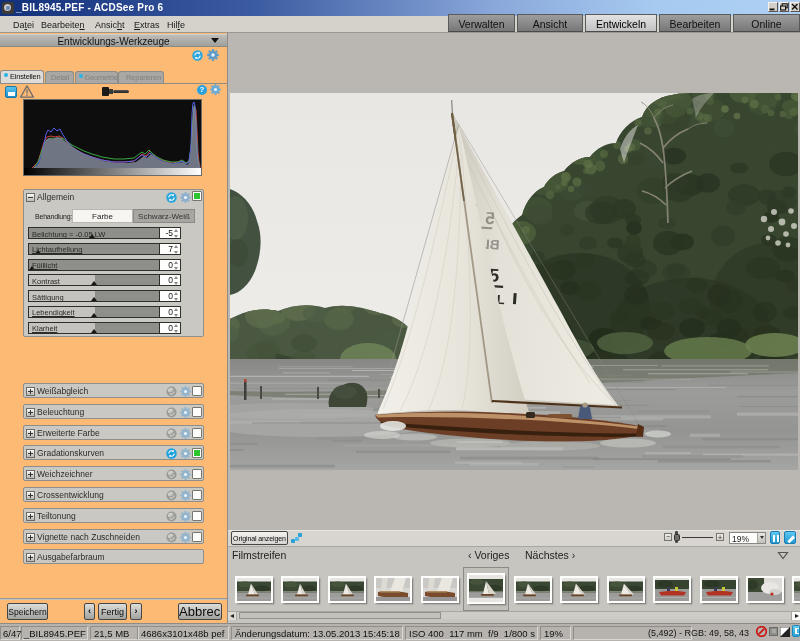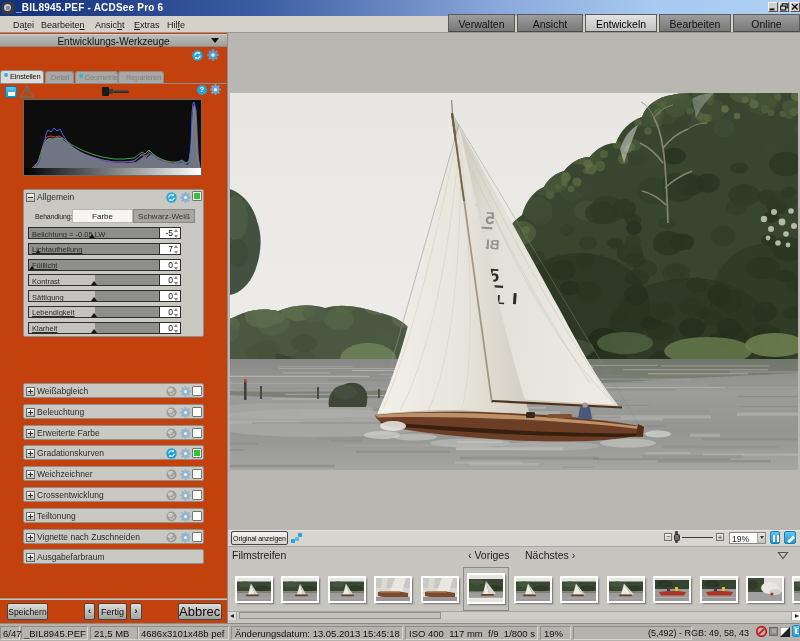--- a/index.html
+++ b/index.html
@@ -14,21 +14,21 @@
   .winbtn{top:2px;width:10px;height:10px;background:#d4d0c8;
     border:1px solid;border-color:#f4f2ee #555 #555 #f4f2ee;overflow:hidden;}
   .winbtn svg{display:block;margin:0 auto;}
   
   #menubar{left:0;top:16px;width:800px;height:17px;background:#d5d2cb;border-bottom:1px solid #9a9792;}
   .menuitem{top:20px;font-size:9px;color:#1a1a1a;white-space:nowrap;}
   .modetab{top:14px;height:18px;font-size:10.5px;color:#111;text-align:center;line-height:18px;
     background:linear-gradient(#9d9d9d,#787878);border:1px solid #5a5a5a;border-bottom:1px solid #4a4a4a;}
   .modetab.active{background:linear-gradient(#e2e2e2,#c2c2c2);color:#000;}
   
-  #lpanel{left:0;top:33px;width:228px;height:590px;background:#c2410c;border-right:1px solid #8e8b86;}
+  #lpanel{left:0;top:33px;width:228px;height:590px;background:#fdba74;border-right:1px solid #8e8b86;}
   #ptoolhead{left:0;top:1px;width:227px;height:13px;
      background:linear-gradient(#bdbdba,#9f9f9c);border-top:1px solid #cfcfcc;border-bottom:1px solid #8a8a87;
      text-align:center;font-size:10px;color:#111;line-height:13px;}
   .ptab{top:38px;height:12px;font-size:7.5px;line-height:12px;text-align:left;white-space:nowrap;overflow:hidden;
       background:#a9a8a5;border:1px solid #8d8c89;border-bottom:none;border-radius:3px 3px 0 0;color:#82817e;letter-spacing:-0.2px;}
   .ptab.active{background:#dddcd9;color:#111;top:37px;height:13px;}
   .bullet{display:inline-block;width:4px;height:4px;background:#28b4e8;border-radius:50%;vertical-align:2px;margin-right:2px;}
   
   .gbox{left:23px;width:181px;background:#c9c8c3;border:1px solid #8f8e8b;border-radius:2px;}
   .plusicon{width:9px;height:9px;background:linear-gradient(#fcfcfa,#b9b8b5);border:1px solid #6a6a67;position:absolute;}

